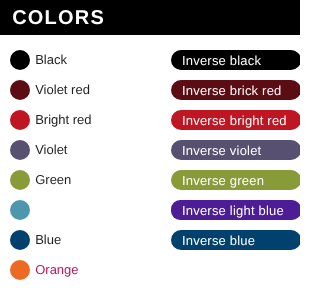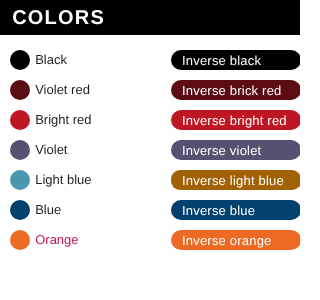--- a/index.html
+++ b/index.html
@@ -44,34 +44,37 @@
         </div>
       </div>
       <div class="row">
         <div class="swatch" style="background: rgb(87, 80, 112);"></div>
         <div class="label" style="color: rgb(31, 31, 31);">Violet</div>
         <div class="pill" style="background: rgb(87, 80, 112);">
           <div class="pill-text" style="color: rgb(255, 255, 255);">Inverse violet</div>
         </div>
       </div>
       <div class="row">
+        <div class="swatch" style="background: rgb(135, 155, 57);"></div>
+        <div class="label" style="color: rgb(31, 31, 31);">Green</div>
+        <div class="pill" style="background: rgb(135, 155, 57);">
+          <div class="pill-text" style="color: rgb(255, 255, 255);">Inverse green</div>
+        </div>
+      </div>
+      <div class="row">
         <div class="swatch" style="background: rgb(76, 151, 174);"></div>
-        <div class="label" style="color: rgb(31, 31, 31);">Light blue</div>
-        <div class="pill" style="background: #a16207; border-radius: 9px;">
+        <div class="pill" style="background: #4c1d95; border-radius: 9px;">
           <div class="pill-text" style="color: rgb(255, 255, 255);">Inverse light blue</div>
         </div>
       </div>
       <div class="row">
         <div class="swatch" style="background: rgb(0, 65, 110);"></div>
         <div class="label" style="color: rgb(31, 31, 31);">Blue</div>
         <div class="pill" style="background: rgb(0, 65, 110);">
           <div class="pill-text" style="color: rgb(255, 255, 255);">Inverse blue</div>
         </div>
       </div>
       <div class="row">
         <div class="swatch" style="background: rgb(236, 106, 36);"></div>
         <div class="label" style="color: #be185d;">Orange</div>
-        <div class="pill" style="background: rgb(236, 106, 36);">
-          <div class="pill-text" style="color: rgb(255, 255, 255);">Inverse orange</div>
-        </div>
       </div>
     </div>
 </div>
 
 </body></html>

